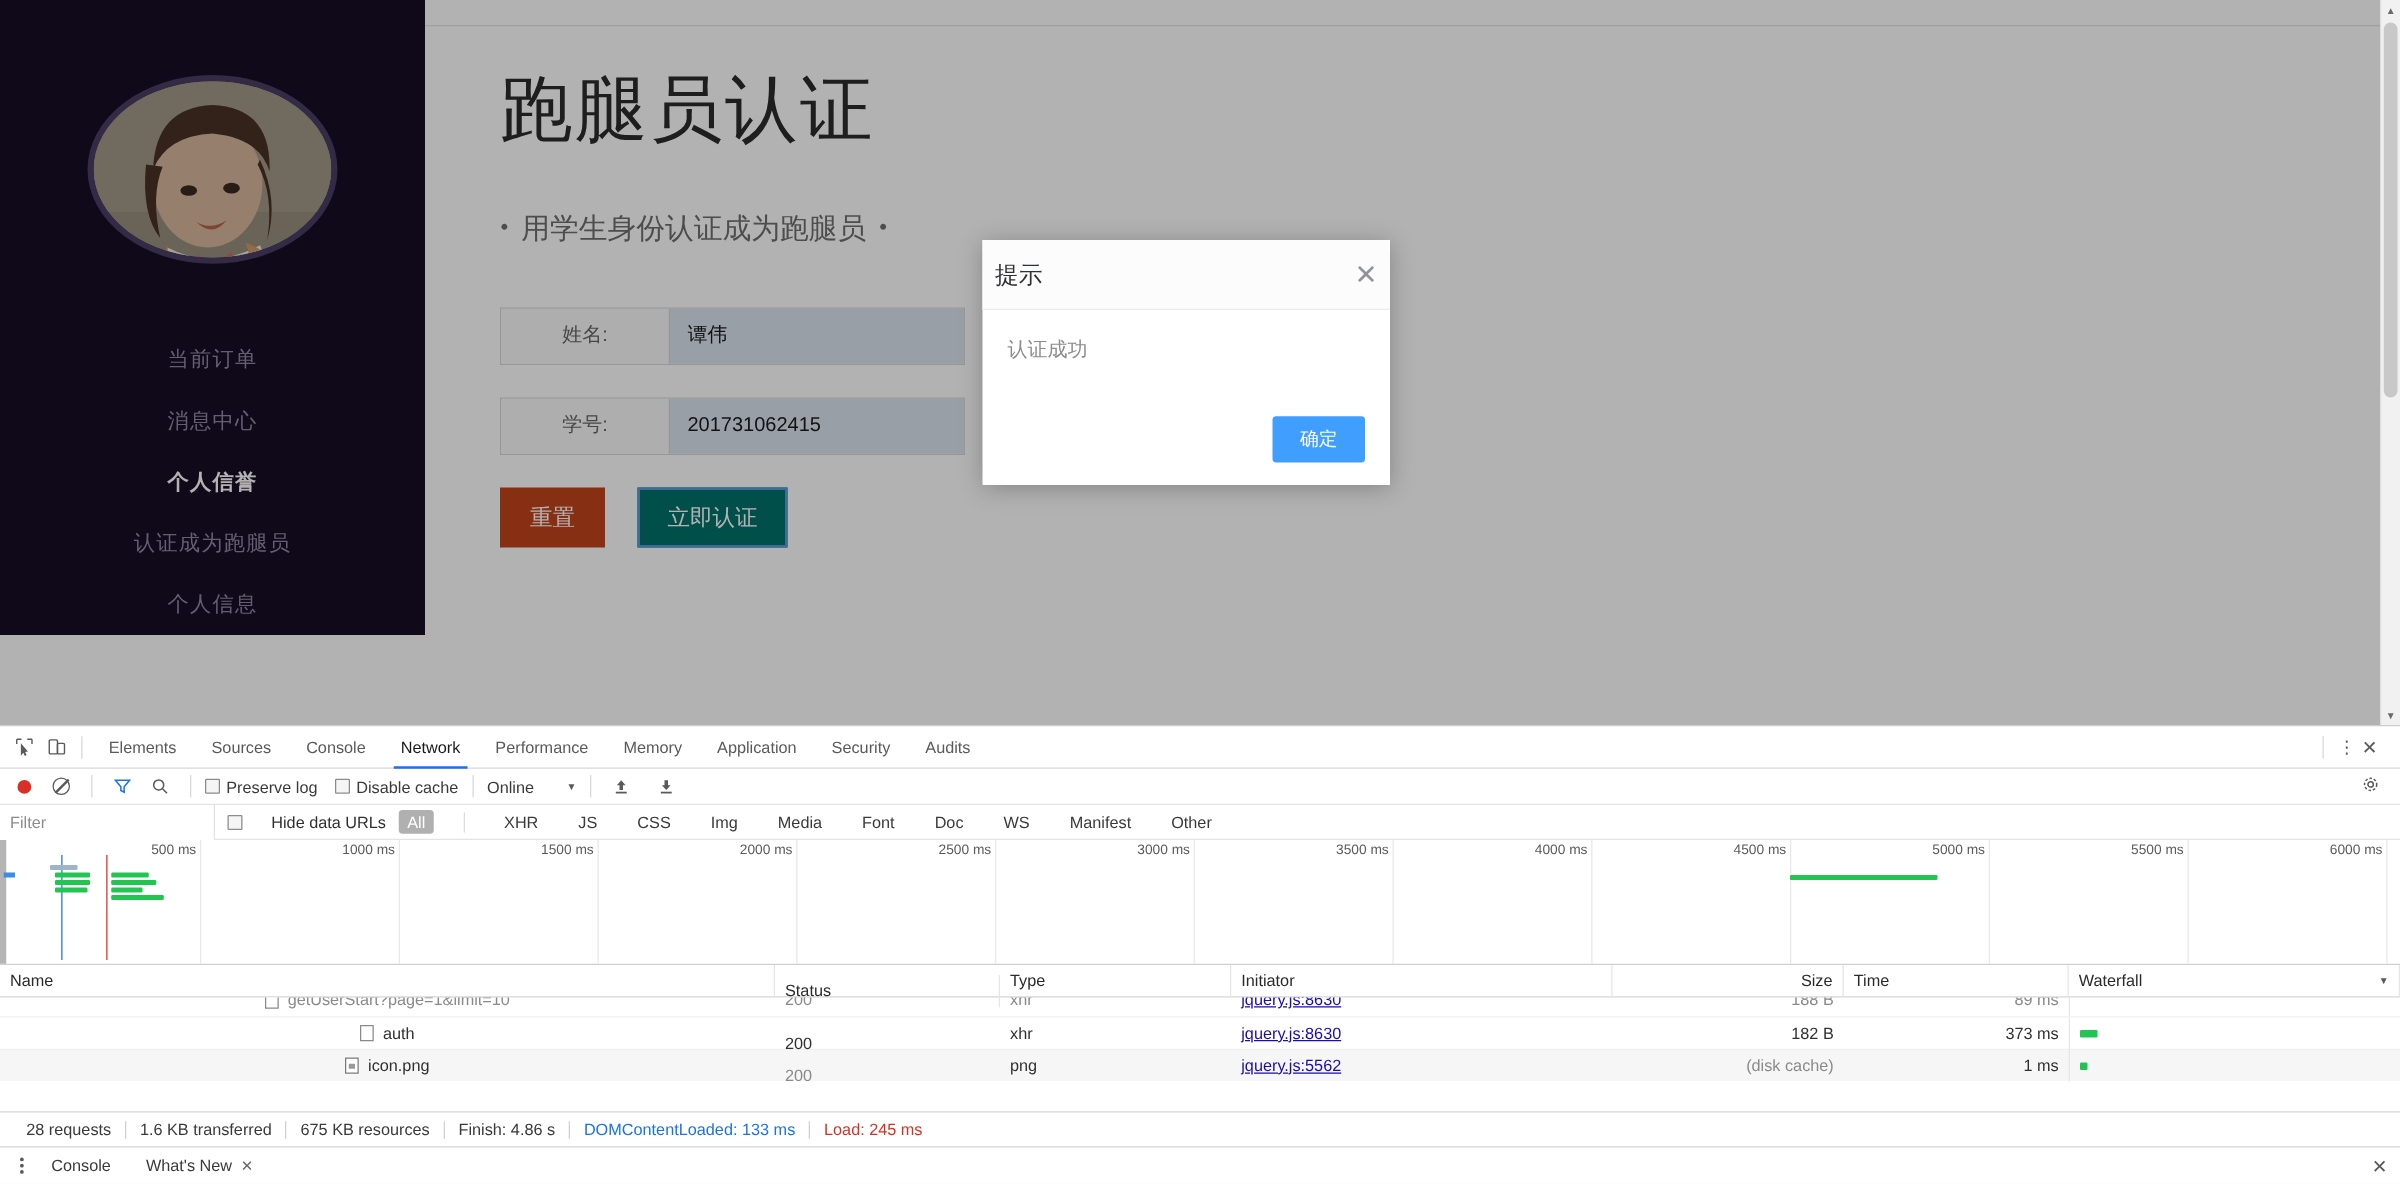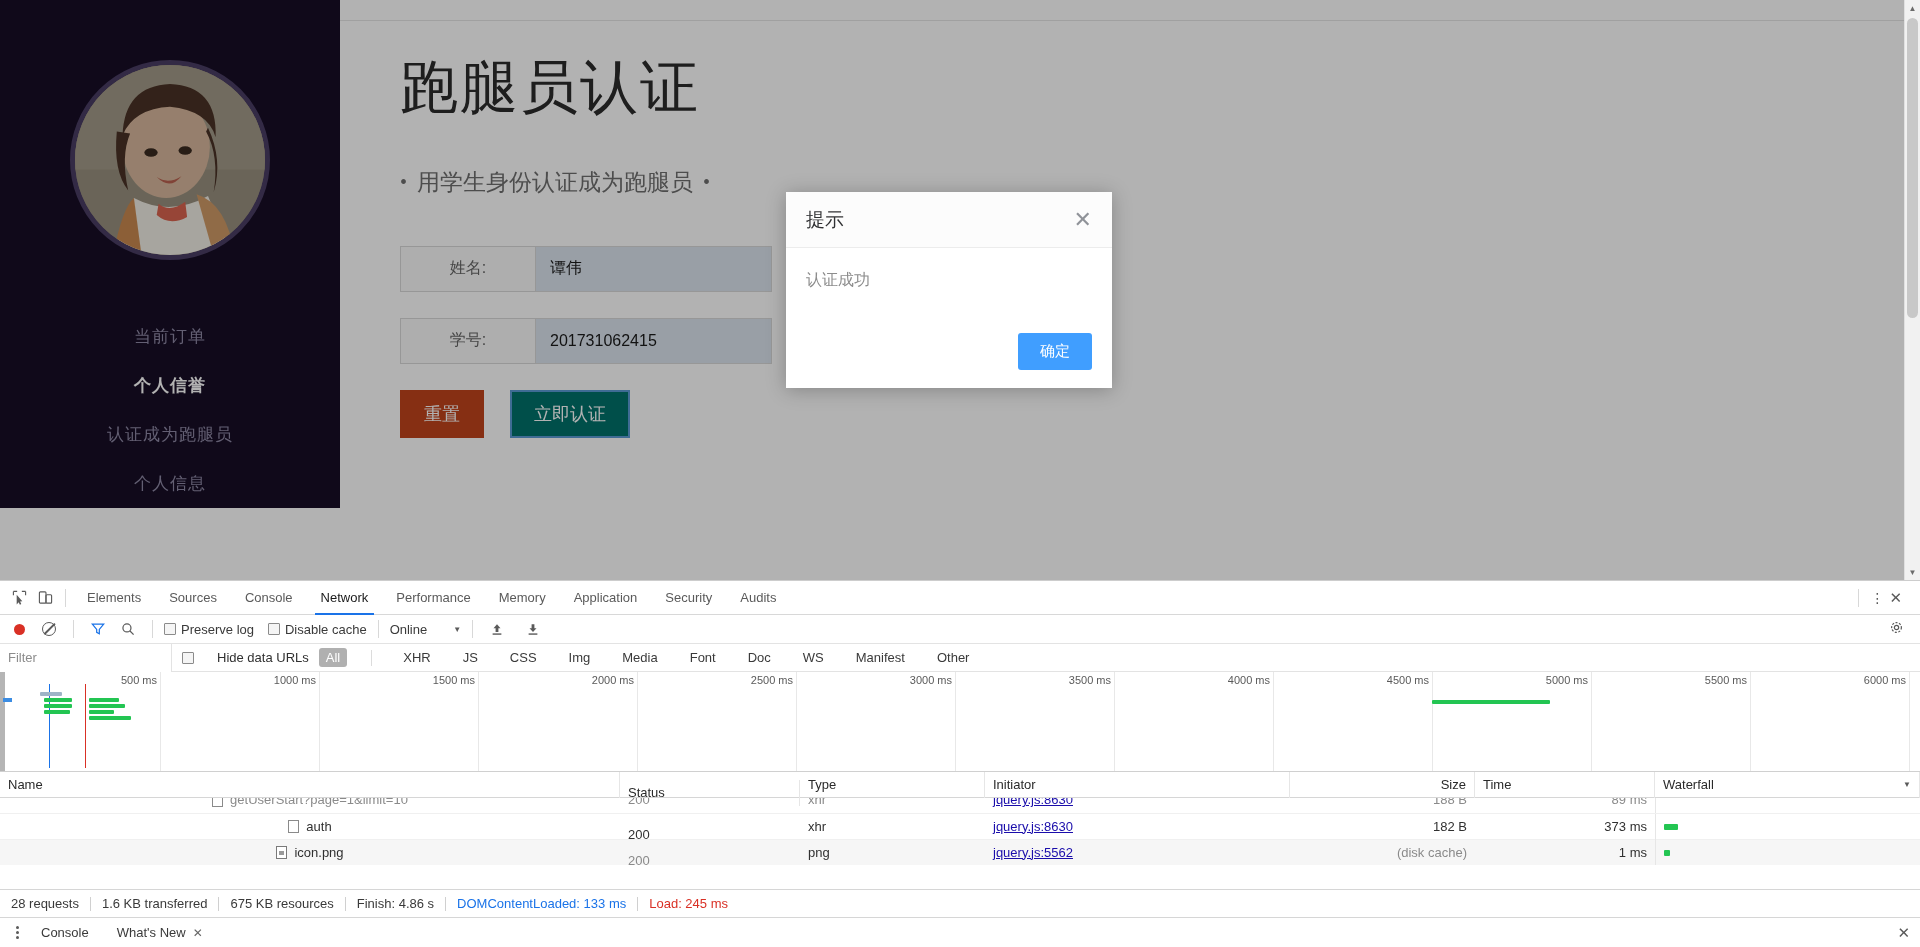--- a/index.html
+++ b/index.html
@@ -94,21 +94,21 @@
   
   .modal {
     position: absolute; left: 786px; top: 192px;
     width: 326px; height: 196px; background: #fff;
     box-shadow: 0 2px 18px rgba(0,0,0,0.25);
     z-index: 60; display: flex; flex-direction: column;
   }
   .modal-header {
     height: 56px; border-bottom: 1px solid #ececec; background: #fcfcfc;
     display: flex; align-items: center; justify-content: space-between;
-    padding: 0 20px;
+    padding: 0 10px;
   }
   .modal-title { font-size: 19px; color: #303133; }
   .modal-close {
     font-size: 22px; line-height: 1; color: #909399; cursor: pointer;
     background: none; border: none; font-family: "Liberation Sans", sans-serif;
   }
   .modal-body { padding: 22px 20px 0 20px; font-size: 16px; color: #8c8c8c; flex: 1; }
   .modal-footer { padding: 0 20px 18px 20px; display: flex; justify-content: flex-end; }
   .modal-confirm {
     background: #409eff; color: #fff; border: none; cursor: pointer;
@@ -235,21 +235,21 @@
   .file-ico.img::after {
     content:''; position:absolute; left:2px; top:4px; width:5px; height:4px; background:#9a9a9a;
   }
   .init-link { color: #1a0dab; text-decoration: underline; cursor: pointer; }
   .muted { color: #8a8a8a; }
   .wf-cell { flex: 1; position: relative; height: 26px; border-left: 1px solid #e6e6e6; }
   .wf-bar { position: absolute; top: 10px; height: 6px; background: #23c552; border-radius: 1px; }
 
   .dt-summary {
     height: 28px; display: flex; align-items: center; gap: 0;
-    border-top: 1px solid #d6d6d6; font-size: 13px; color: #3a3a3a;  margin-top: 24px;
+    border-top: 1px solid #d6d6d6; font-size: 13px; color: #3a3a3a; padding-left: 10px; margin-top: 24px;
   }
   .sum-item { padding: 0 11px; }
   .sum-div { width: 1px; height: 14px; background: #d0d0d0; }
   .blue-txt { color: #1a73e8; }
   .red-txt { color: #d93025; }
 
   .dt-drawer {
     height: 30px; display: flex; align-items: center;
     border-top: 1px solid #d6d6d6; padding-left: 10px; gap: 4px;
   }
@@ -281,20 +281,21 @@
             <ellipse cx="116" cy="90" rx="7" ry="4.5" fill="#3a2a20"></ellipse>
             <path d="M86 118 Q98 126 112 117 Q100 132 86 118 Z" fill="#b9604f"></path>
             <path d="M62 140 Q100 160 140 138 L166 200 L40 200 Z" fill="#f0ece4"></path>
             <path d="M62 140 Q50 150 40 200 L70 200 Z" fill="#c9894f"></path>
             <path d="M128 136 Q160 146 168 200 L146 200 Z" fill="#cf9a66"></path>
             <path d="M88 146 Q100 156 116 144 L118 160 Q100 170 86 158 Z" fill="#d9644f"></path>
           </svg>
         </div>
         <div class="nav">
           <div class="nav-item">当前订单</div>
+          <div class="nav-item">消息中心</div>
           <div class="nav-item active">个人信誉</div>
           <div class="nav-item">认证成为跑腿员</div>
           <div class="nav-item">个人信息</div>
         </div>
       </div>
 
       <div class="main">
         <div class="main-topline"></div>
         <div class="main-body">
           <h1 class="page-title">跑腿员认证</h1>

